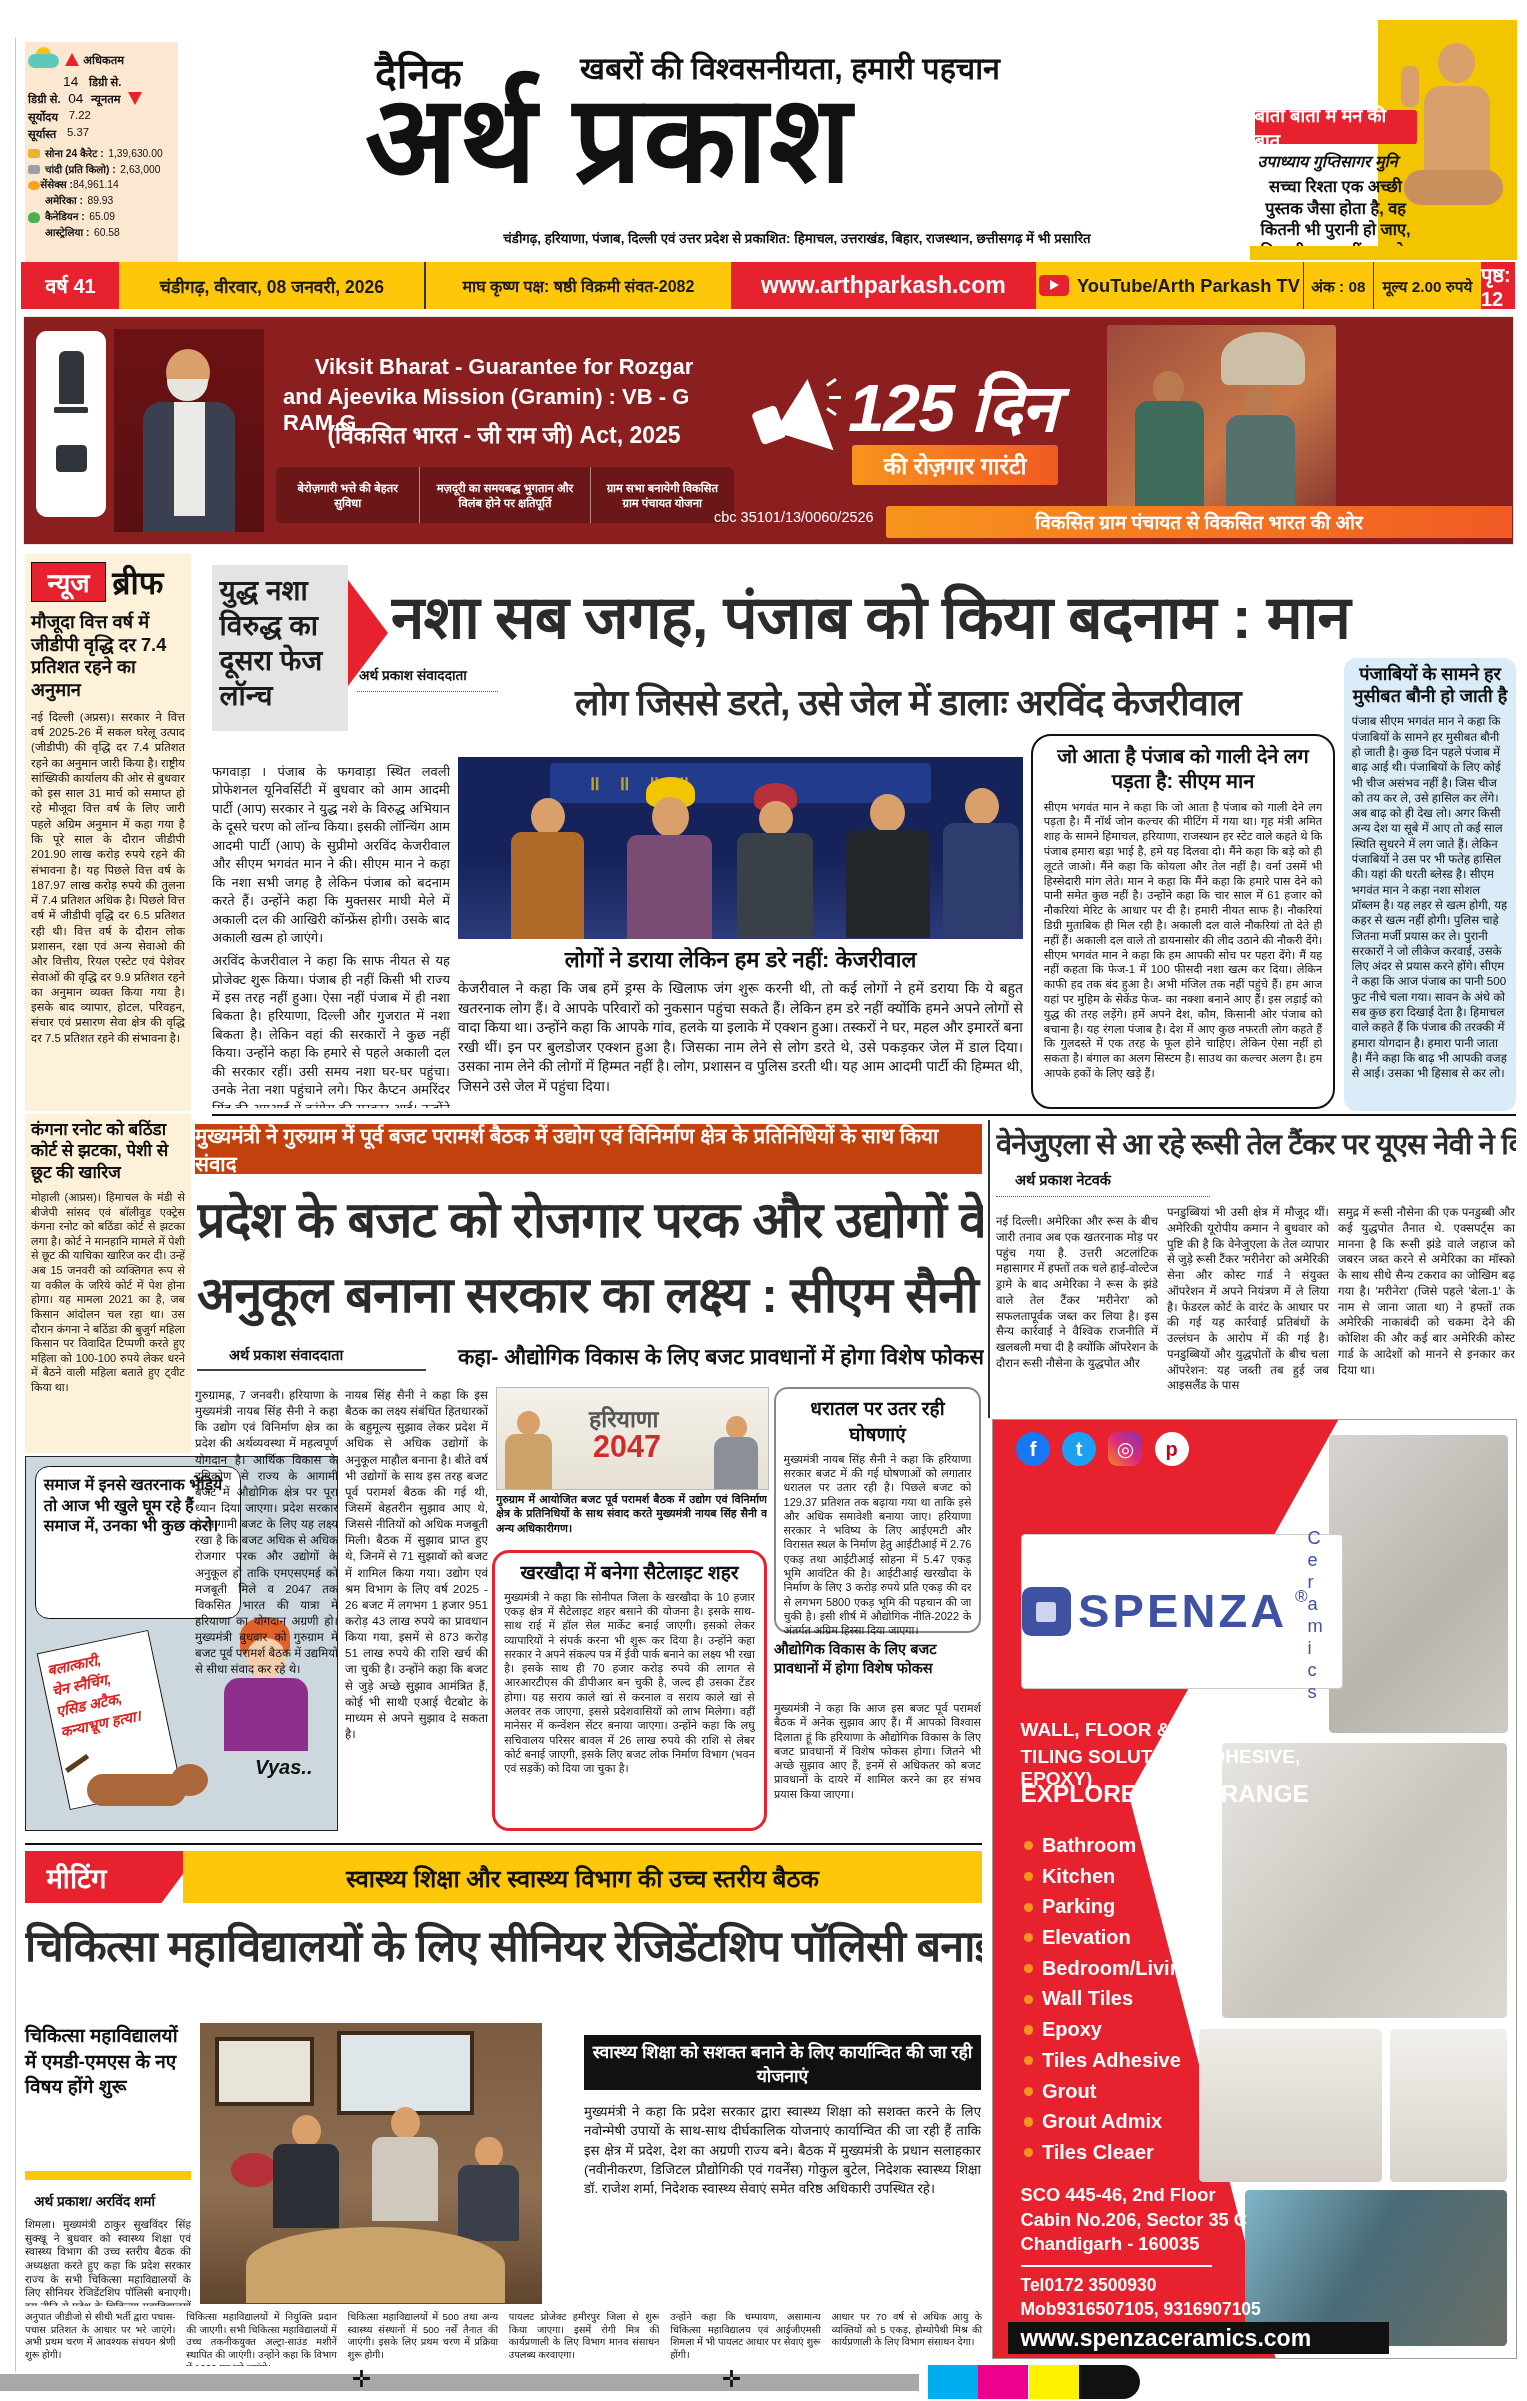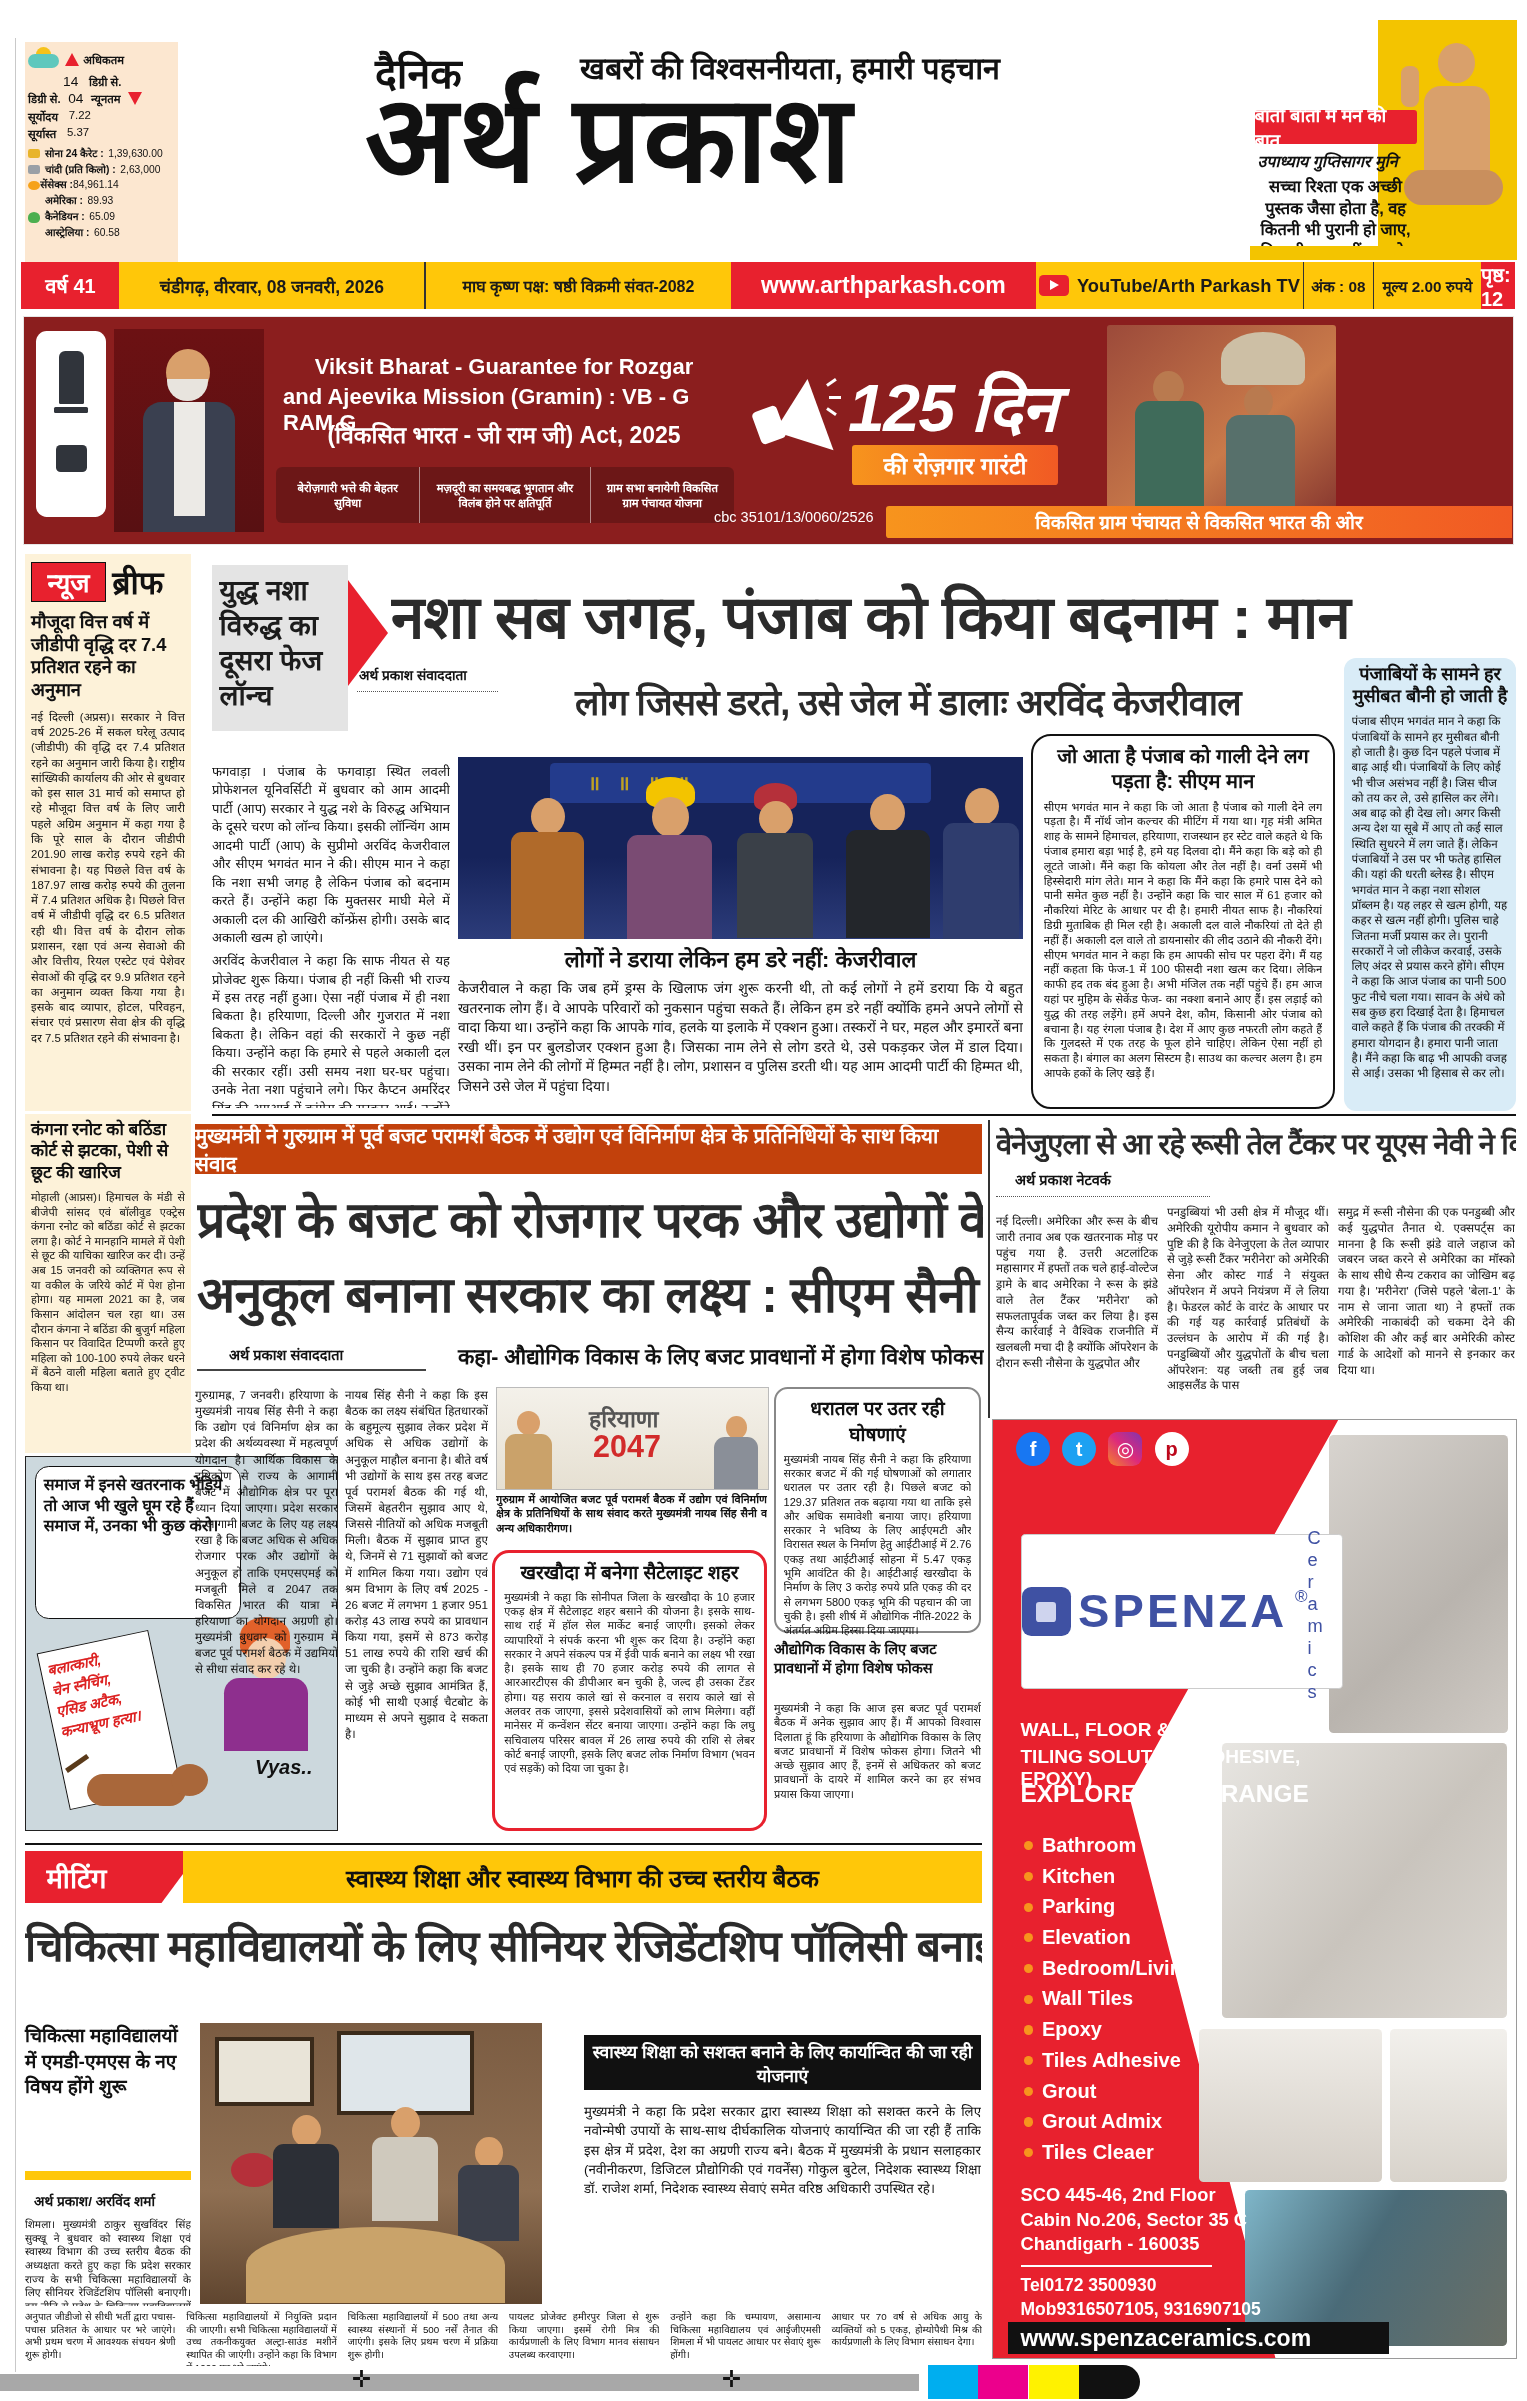--- a/index.html
+++ b/index.html
@@ -88,20 +88,21 @@
       <div style="display:flex;gap:4.6px;align-items:center;margin-left:17px;">
           <span class="bold">आस्ट्रेलिया :</span>
           <span>60.58</span>
         </div>
     </div>
   </div>
 
   <div class="abs bold" style="left:375px;top:44px;font-size:41px;">दैनिक</div>
   <div class="abs bold" style="left:580px;top:46px;font-size:30.5px;">खबरों की विश्वसनीयता, हमारी पहचान</div>
   <div class="abs bold" style="left:365px;top:70px;width:877px;font-size:121px;line-height:1.15;letter-spacing:1.5px;white-space:nowrap;">अर्थ प्रकाश</div>
+  <div class="abs bold" style="left:347px;top:229px;width:900px;font-size:13.3px;text-align:center;">चंडीगढ़, हरियाणा, पंजाब, दिल्ली एवं उत्तर प्रदेश से प्रकाशित: हिमाचल, उत्तराखंड, बिहार, राजस्थान, छत्तीसगढ़ में भी प्रसारित</div>
 
   <div class="abs" style="left:1250px;top:20px;width:267px;height:240px;background:#fff;overflow:hidden;">
     <div class="abs" style="left:128px;top:0;width:139px;height:240px;background:#f3c400;">
       <span class="head-circle" style="left:60px;top:23px;width:37px;height:40px;"></span>
       <span class="abs" style="left:46px;top:66px;width:66px;height:92px;background:#d9a06b;border-radius:17px 17px 6.1px 6.1px;"></span>
       <span class="abs" style="left:23px;top:46px;width:18.3px;height:41px;background:#d9a06b;border-radius:7.6px;"></span>
       <span class="abs" style="left:26px;top:150px;width:99px;height:35px;background:#c98f5d;border-radius:23px;"></span>
     </div>
     <div class="abs redbox" style="left:4.6px;top:90px;width:162px;height:34px;font-size:18.3px;border-radius:3.1px;">
       <span>बातों बातों में मन की बात</span>

